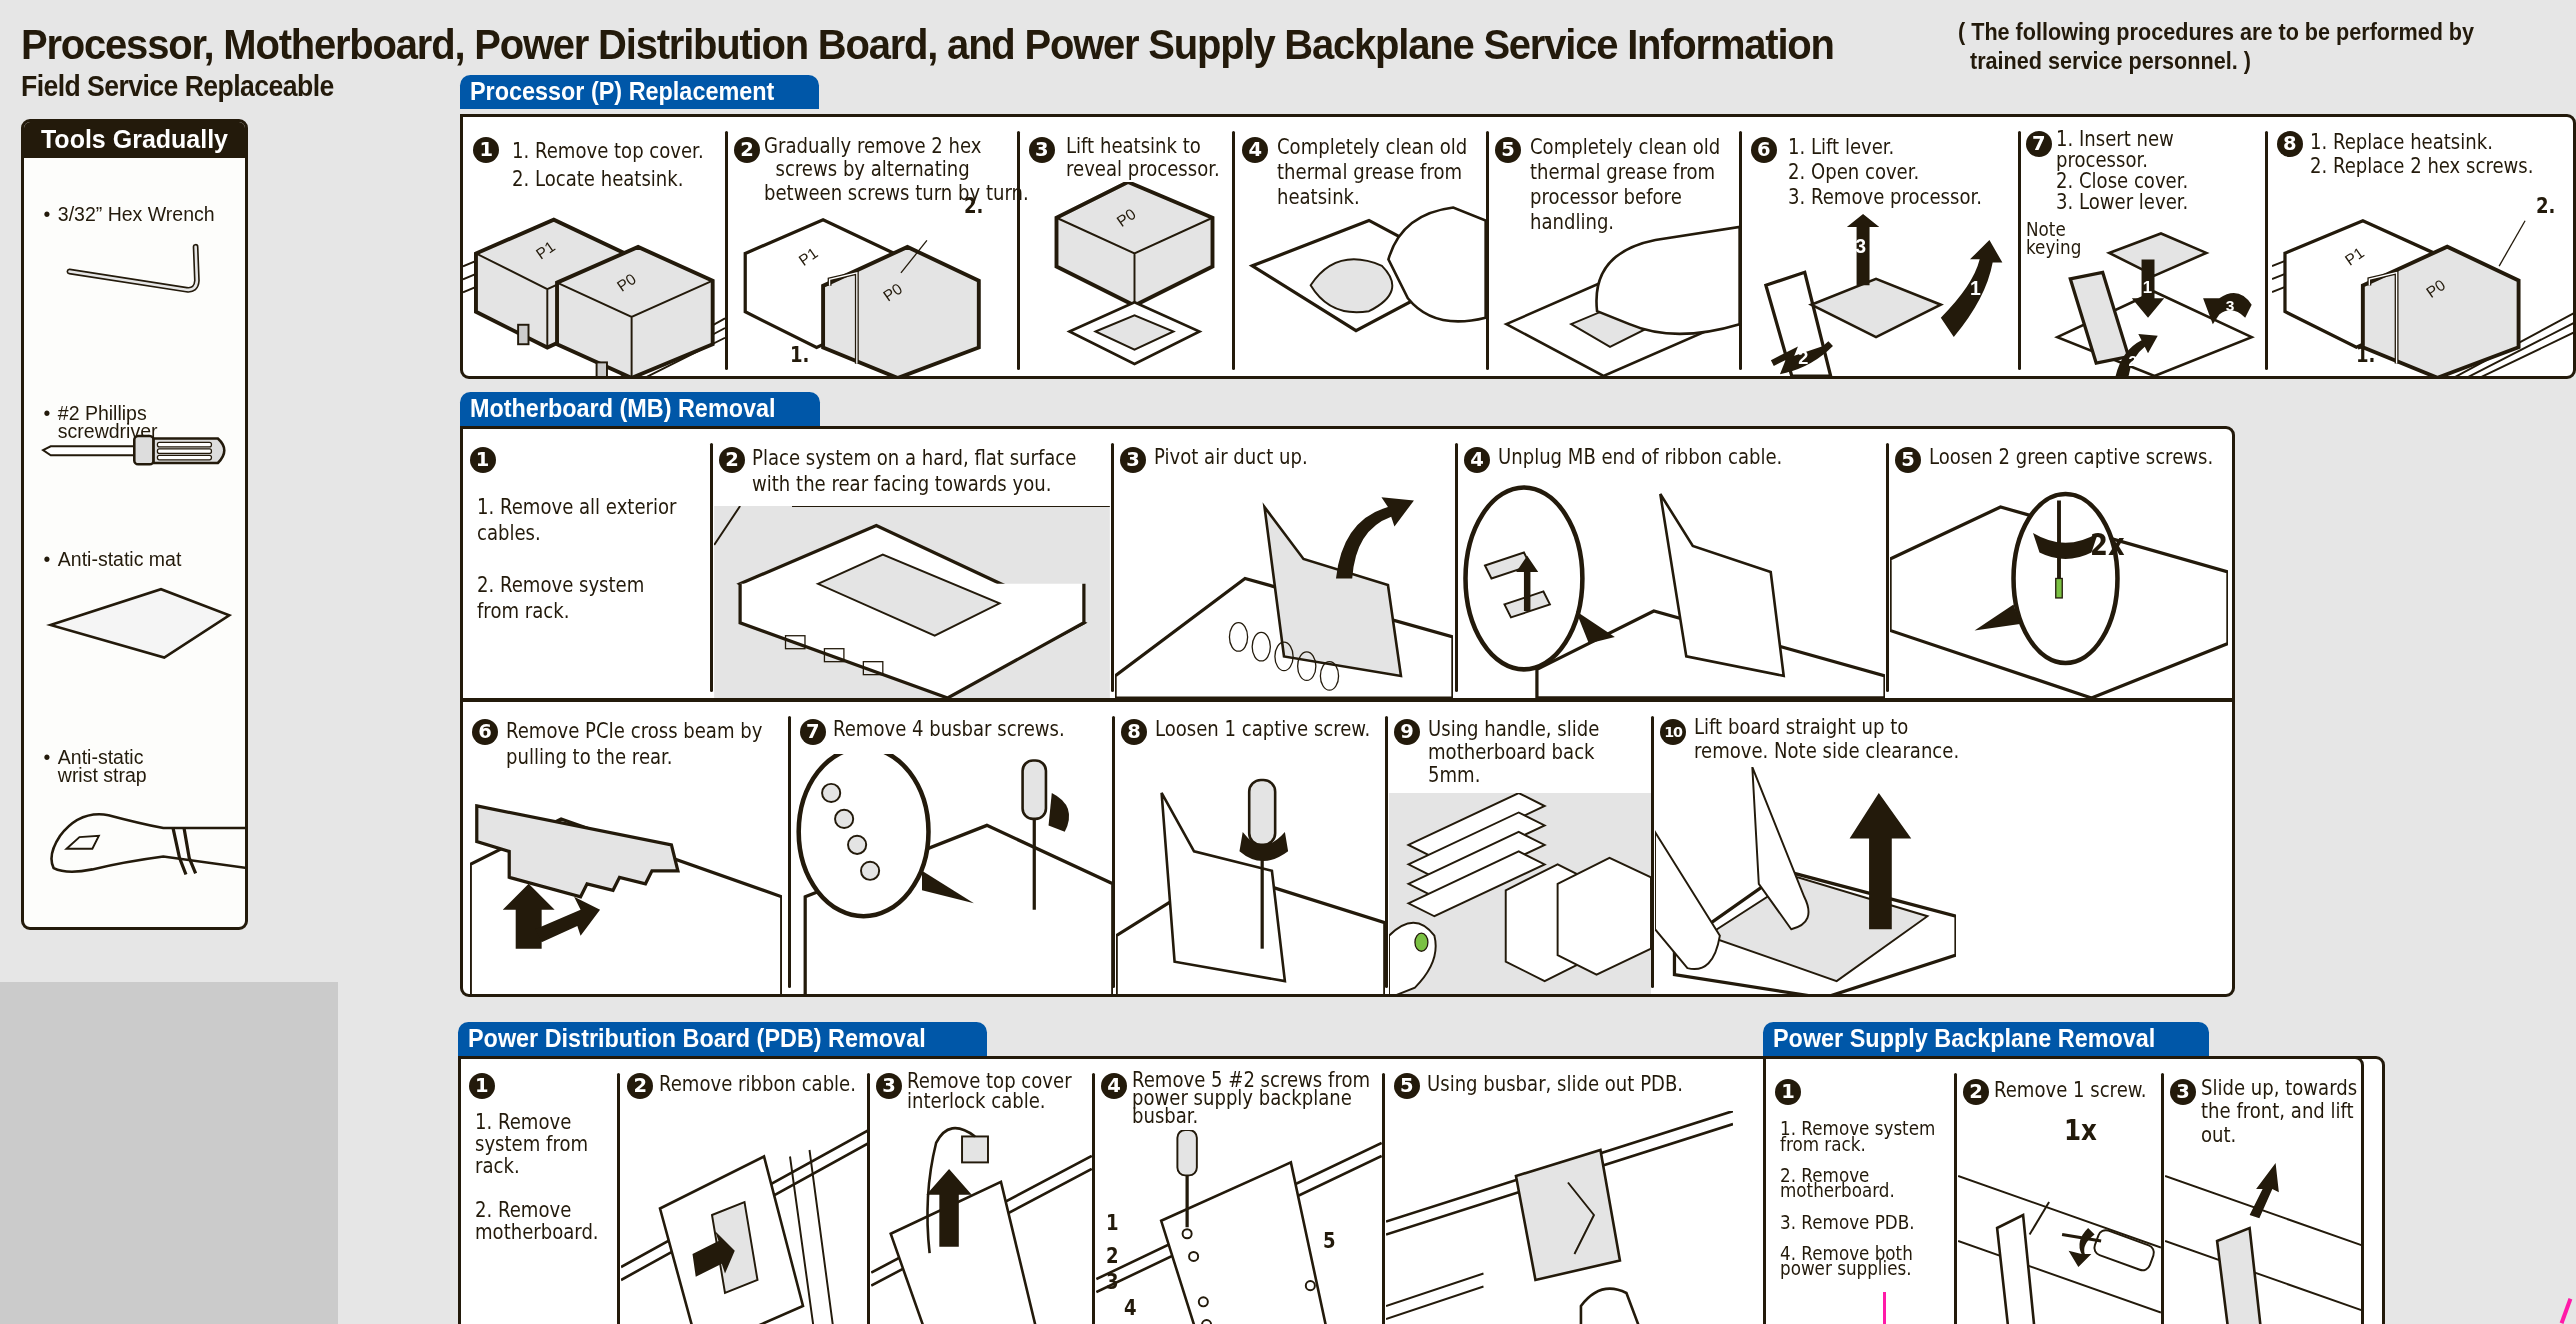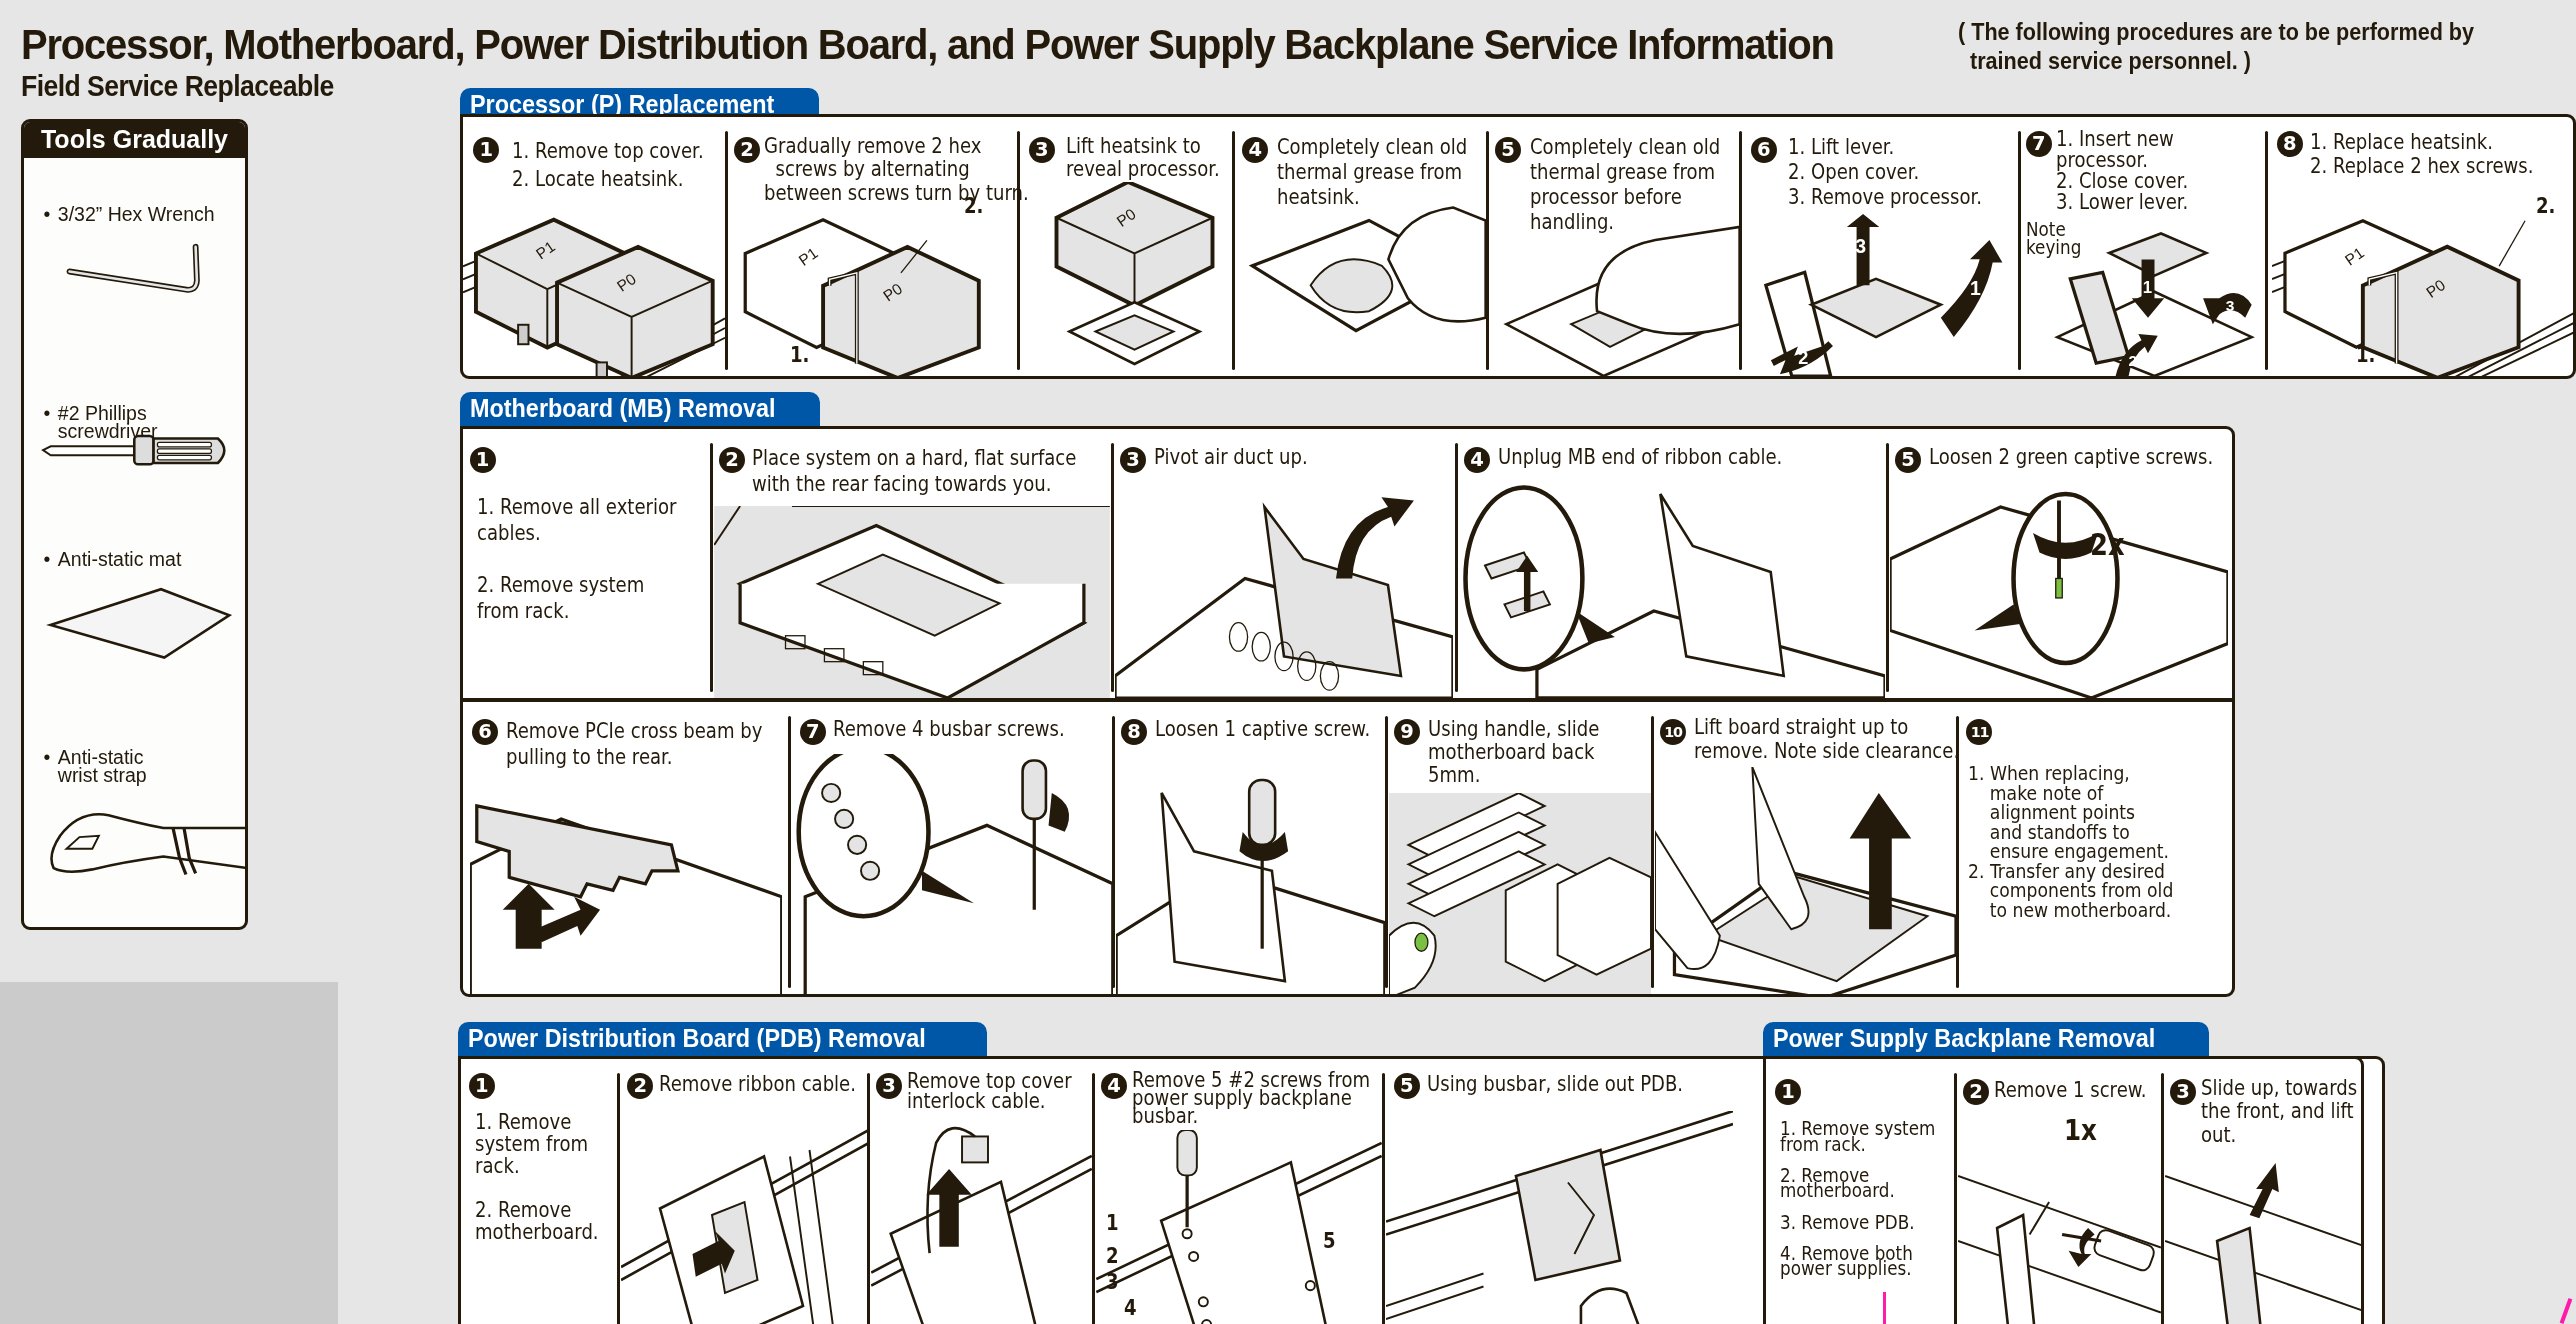--- a/index.html
+++ b/index.html
@@ -127,21 +127,21 @@
   <svg class="tool-svg" style="left:16px;top:688px;width:208px;height:71px;" viewBox="0 0 320 110">
     <path d="M320 28 L190 28 Q150 20 105 8 Q60 0 30 40 Q10 70 20 90 Q40 100 80 92 Q130 80 190 72 L320 90" fill="none" stroke="#231a0b" stroke-width="4"></path>
     <path d="M40 60 L60 42 L90 40 L80 60 Z" fill="none" stroke="#231a0b" stroke-width="3"></path>
     <path d="M205 28 L215 74 L225 100" fill="none" stroke="#231a0b" stroke-width="5"></path>
     <path d="M222 28 L230 74 L240 98" fill="none" stroke="#231a0b" stroke-width="5"></path>
   </svg>
 </div>
 
 <div id="gray-block"></div>
 
-<div class="sec-tab" style="left:460px;top:88px;"><span>Processor (P) Replacement</span></div>
+<div class="sec-tab" style="left:460px;top:75px;"><span>Processor (P) Replacement</span></div>
 <div class="sec-box" style="left:460px;top:114px;width:2116px;height:265px;border-radius:0 9px 9px 9px;">
 
   <div class="step" style="left:0;width:262px;">
     <div class="num" style="left:10.4px;top:19.5px;">1</div>
     <div class="stxt" style="left:49px;top:19.5px;line-height:28.6px;">1. Remove top cover.
 2. Locate heatsink.</div>
     <div class="illus" style="left:0;top:91px;width:262px;height:170px;">
       <svg viewBox="0 0 404 262">
         <g stroke="#231a0b" stroke-width="3" fill="none">
           <path d="M0 90 L120 40 M0 110 L120 60 M0 130 L120 80"></path>
@@ -442,31 +442,20 @@
       <div class="illus" style="left:3.9px;top:65px;width:301px;height:231px;">
         <svg viewBox="0 0 464 356">
           <path d="M30 280 L200 160 L464 230 L464 290 L260 356 L30 320 Z" fill="#fff" stroke="#231a0b" stroke-width="5"></path>
           <path d="M80 260 L220 170 L420 230 L280 330 Z" fill="#e4e4e4" stroke="#231a0b" stroke-width="3"></path>
           <path d="M330 250 L330 110 L300 110 L345 40 L395 110 L365 110 L365 250 Z" fill="#231a0b"></path>
           <path d="M150 0 L230 200 Q250 240 210 250 L160 180 Z" fill="#fff" stroke="#231a0b" stroke-width="3"></path>
           <path d="M0 100 L100 260 Q90 320 50 310 L0 250 Z" fill="#fff" stroke="#231a0b" stroke-width="3"></path>
         </svg>
       </div>
     </div>
-    <div class="step divider" style="left:1493px;width:278px;">
-      <div class="num small" style="left:10.4px;top:17px;">11</div>
-      <div class="stxt" style="left:11.7px;top:62px;line-height:19.5px;font-size:20px;">1. When replacing,
-    make note of
-    alignment points
-    and standoffs to
-    ensure engagement.
-2. Transfer any desired
-    components from old
-    to new motherboard.</div>
-    </div>
   </div>
 </div>
 
 <div class="sec-tab" style="left:458px;top:1022px;"><span>Power Distribution Board (PDB) Removal</span></div>
 <div class="sec-box" style="left:458px;top:1056px;width:1927px;height:286px;border-radius:0 9px 0 0;">
   <div class="step" style="left:0;width:156px;">
     <div class="num" style="left:7.8px;top:14.3px;">1</div>
     <div class="stxt" style="left:14.3px;top:52px;line-height:22px;">1. Remove
 system from
 rack.

